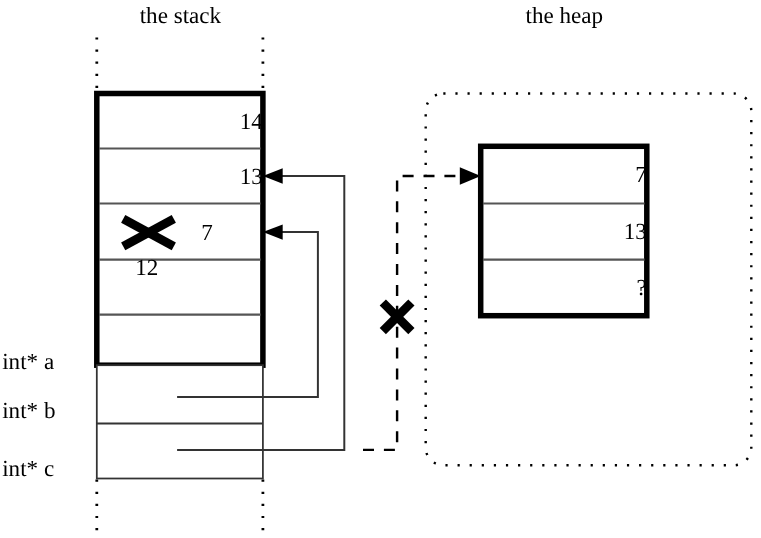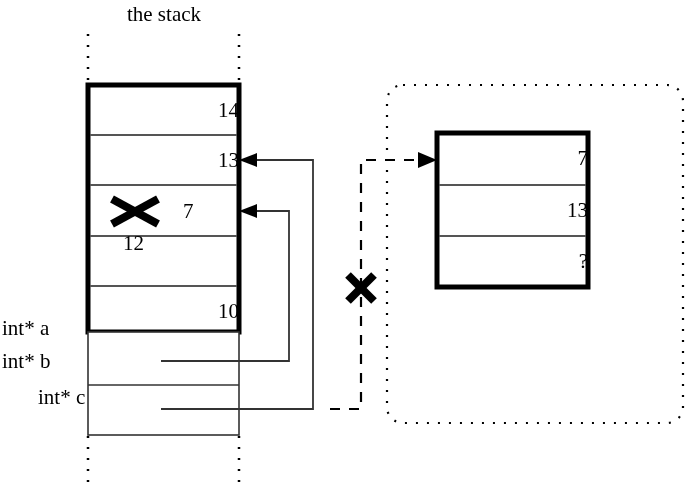--- a/index.html
+++ b/index.html
@@ -68,20 +68,21 @@
     line-height: 21px;
     white-space: nowrap;
   }
 </style>
 </head>
 <body>
 
 <div id="diagram">
 
   <div class="title" id="title-stack">the stack</div>
+  <div class="title" id="title-heap">the heap</div>
 
   <svg class="svg-layer" viewBox="0 0 692 489" xmlns="http://www.w3.org/2000/svg">
 
     <line x1="88" y1="34" x2="88" y2="85" stroke="#000" stroke-width="2.5" stroke-dasharray="2 9"></line>
     <line x1="239" y1="34" x2="239" y2="85" stroke="#000" stroke-width="2.5" stroke-dasharray="2 9"></line>
 
     <line x1="88" y1="436" x2="88" y2="486" stroke="#000" stroke-width="2.5" stroke-dasharray="2 9"></line>
     <line x1="239" y1="436" x2="239" y2="486" stroke="#000" stroke-width="2.5" stroke-dasharray="2 9"></line>
 
     <rect x="88" y="85" width="151" height="247" fill="#ffffff" stroke="#000000" stroke-width="5"></rect>
@@ -123,23 +124,22 @@
   <div class="cell-value" style="left:88px; top:100px; width:151px;">14</div>
 
   <div class="cell-value" style="left:88px; top:150px; width:151px;">13</div>
 
   <div class="struck-wrap" style="left:123px; top:201px;">
     <span class="struck-old">12</span>
   </div>
   <div class="new-val" style="left:183px; top:201px;">7</div>
 
 
-  <div class="cell-value" style="left:88px; top:301px; width:151px;">10</div>
 
   <div class="var-label" style="left:2px; top:318px;text-align:right;">int* a</div>
-  <div class="var-label" style="left:2px; top:351px;">int* b</div>
-  <div class="var-label" style="left:2px; top:387px;margin-left:36px;">int* c</div>
+  <div class="var-label" style="left:2px; top:363px;">int* b</div>
+  <div class="var-label" style="left:2px; top:416px;">int* c</div>
 
   <div class="cell-value" style="left:437px; top:148px; width:151px;">7</div>
   <div class="cell-value" style="left:437px; top:200px; width:151px;">13</div>
   <div class="cell-value" style="left:437px; top:251px; width:151px;">?</div>
 
 </div>
 
 </body></html>

